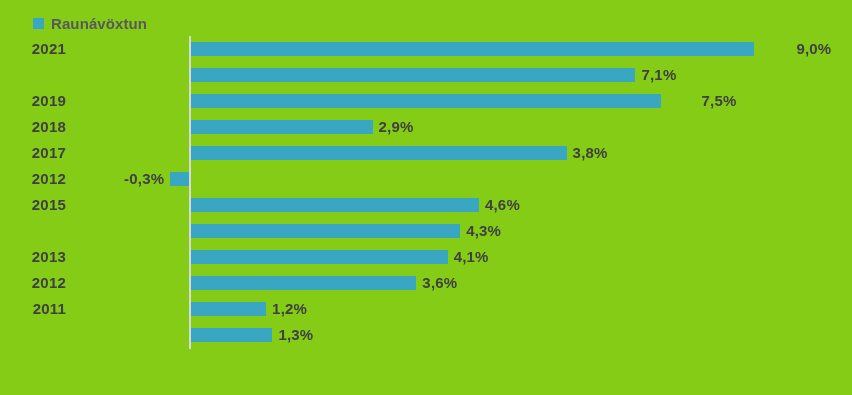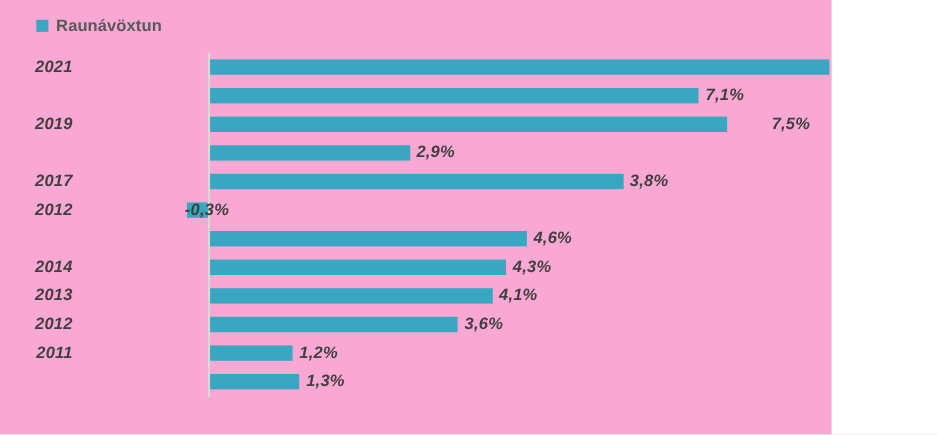--- a/index.html
+++ b/index.html
@@ -5,23 +5,23 @@
   html, body {
     margin: 0;
     padding: 0;
     background: #ffffff;
   }
   body {
     font-family: "Liberation Sans", sans-serif;
   }
   #chart-root {
     position: relative;
-    width: 756px;
+    width: 852px;
     height: 395px;
-    background: #f9a8d4;
+    background: #84cc16;
     overflow: hidden;
   }
 
   
   .legend {
     position: absolute;
     left: 33px;
     top: 12px;
     display: flex;
     align-items: center;
@@ -39,24 +39,23 @@
     font-weight: bold;
     color: #595959;
     white-space: nowrap;
     letter-spacing: 0.1px;
   }
 
   
   .plot {
     position: absolute;
     left: 0;
-    top: 48px;
+    top: 36px;
     width: 852px;
     height: 313px;
-    font-style: italic;
   }
   .axis-line {
     position: absolute;
     left: 189px;
     top: 0;
     width: 2px;
     height: 313px;
     background: #d9d9d9;
   }
 
@@ -118,39 +117,40 @@
         <div class="row" style="top: 26px;">
           <div class="bar" style="left: 191px; width: 444.46px;"></div>
           <div class="value-label" style="left: 641.46px;">7,1%</div>
         </div>
         <div class="row" style="top: 52px;">
           <div class="row-label">2019</div>
           <div class="bar" style="left: 191px; width: 469.5px;"></div>
           <div class="value-label" style="left: 666.5px; margin-left: 35px;">7,5%</div>
         </div>
         <div class="row" style="top: 78px;">
+          <div class="row-label">2018</div>
           <div class="bar" style="left: 191px; width: 181.54px;"></div>
           <div class="value-label" style="left: 378.54px;">2,9%</div>
         </div>
         <div class="row" style="top: 104px;">
           <div class="row-label">2017</div>
           <div class="bar" style="left: 191px; width: 375.6px;"></div>
           <div class="value-label" style="left: 572.6px;">3,8%</div>
         </div>
         <div class="row" style="top: 130px;">
           <div class="row-label">2012</div>
           <div class="bar" style="left: 170.22px; width: 18.78px;"></div>
-          <div class="value-label" style="left: 0px; width: 164.22px; text-align: right; padding-left: 44px;">-0,3%</div>
+          <div class="value-label" style="left: 0px; width: 164.22px; text-align: right;">-0,3%</div>
         </div>
         <div class="row" style="top: 156px;">
+          <div class="row-label">2015</div>
           <div class="bar" style="left: 191px; width: 287.96px;"></div>
           <div class="value-label" style="left: 484.96px;">4,6%</div>
         </div>
         <div class="row" style="top: 182px;">
-          <div class="row-label">2014</div>
           <div class="bar" style="left: 191px; width: 269.18px;"></div>
           <div class="value-label" style="left: 466.18px;">4,3%</div>
         </div>
         <div class="row" style="top: 208px;">
           <div class="row-label">2013</div>
           <div class="bar" style="left: 191px; width: 256.66px;"></div>
           <div class="value-label" style="left: 453.66px;">4,1%</div>
         </div>
         <div class="row" style="top: 234px;">
           <div class="row-label">2012</div>

